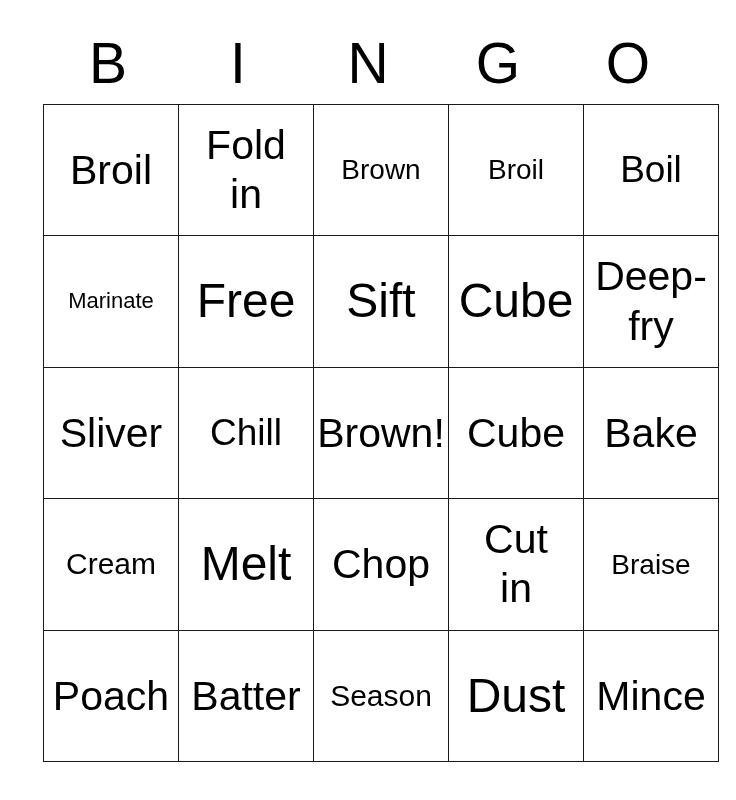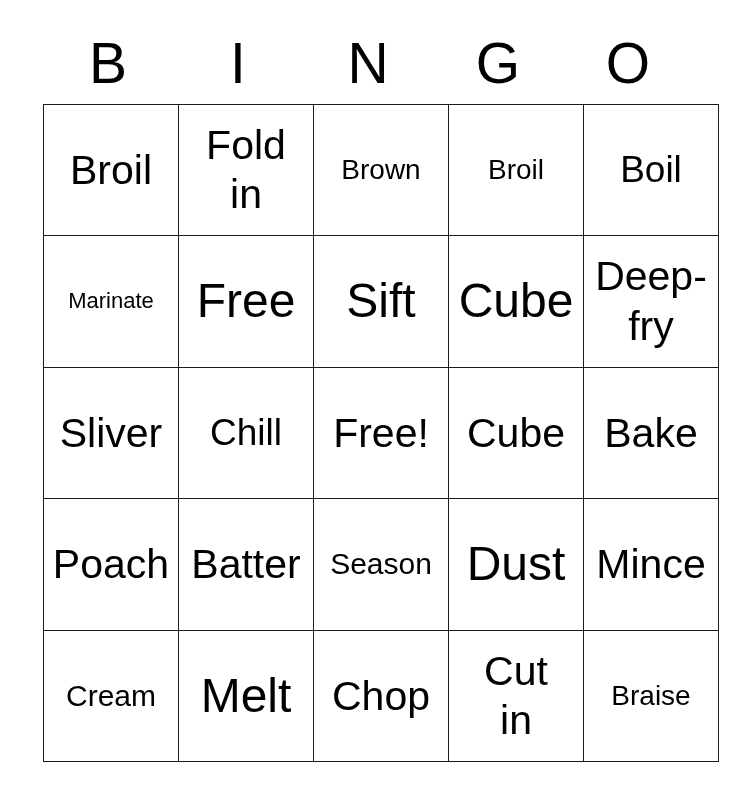--- a/index.html
+++ b/index.html
@@ -129,59 +129,59 @@
           </td>
         </tr>
         <tr>
           <td>
             <span class="cell-text fs-md">Sliver</span>
           </td>
           <td>
             <span class="cell-text fs-lg">Chill</span>
           </td>
           <td>
-            <span class="cell-text fs-md">Free!</span>
+            <span class="cell-text fs-md">Brown!</span>
           </td>
           <td>
             <span class="cell-text fs-md">Cube</span>
           </td>
           <td>
             <span class="cell-text fs-md">Bake</span>
+          </td>
+        </tr>
+        <tr>
+          <td>
+            <span class="cell-text fs-xs">Cream</span>
+          </td>
+          <td>
+            <span class="cell-text fs-xl">Melt</span>
+          </td>
+          <td>
+            <span class="cell-text fs-md">Chop</span>
+          </td>
+          <td>
+            <span class="cell-text fs-md two-line">Cut<br>in</span>
+          </td>
+          <td>
+            <span class="cell-text fs-sm">Braise</span>
           </td>
         </tr>
         <tr>
           <td>
             <span class="cell-text fs-md">Poach</span>
           </td>
           <td>
             <span class="cell-text fs-md">Batter</span>
           </td>
           <td>
             <span class="cell-text fs-xs">Season</span>
           </td>
           <td>
             <span class="cell-text fs-xl">Dust</span>
           </td>
           <td>
             <span class="cell-text fs-md">Mince</span>
           </td>
         </tr>
-        <tr>
-          <td>
-            <span class="cell-text fs-xs">Cream</span>
-          </td>
-          <td>
-            <span class="cell-text fs-xl">Melt</span>
-          </td>
-          <td>
-            <span class="cell-text fs-md">Chop</span>
-          </td>
-          <td>
-            <span class="cell-text fs-md two-line">Cut<br>in</span>
-          </td>
-          <td>
-            <span class="cell-text fs-sm">Braise</span>
-          </td>
-        </tr>
       </tbody>
   </table>
 
 </div>
 
 </body></html>

